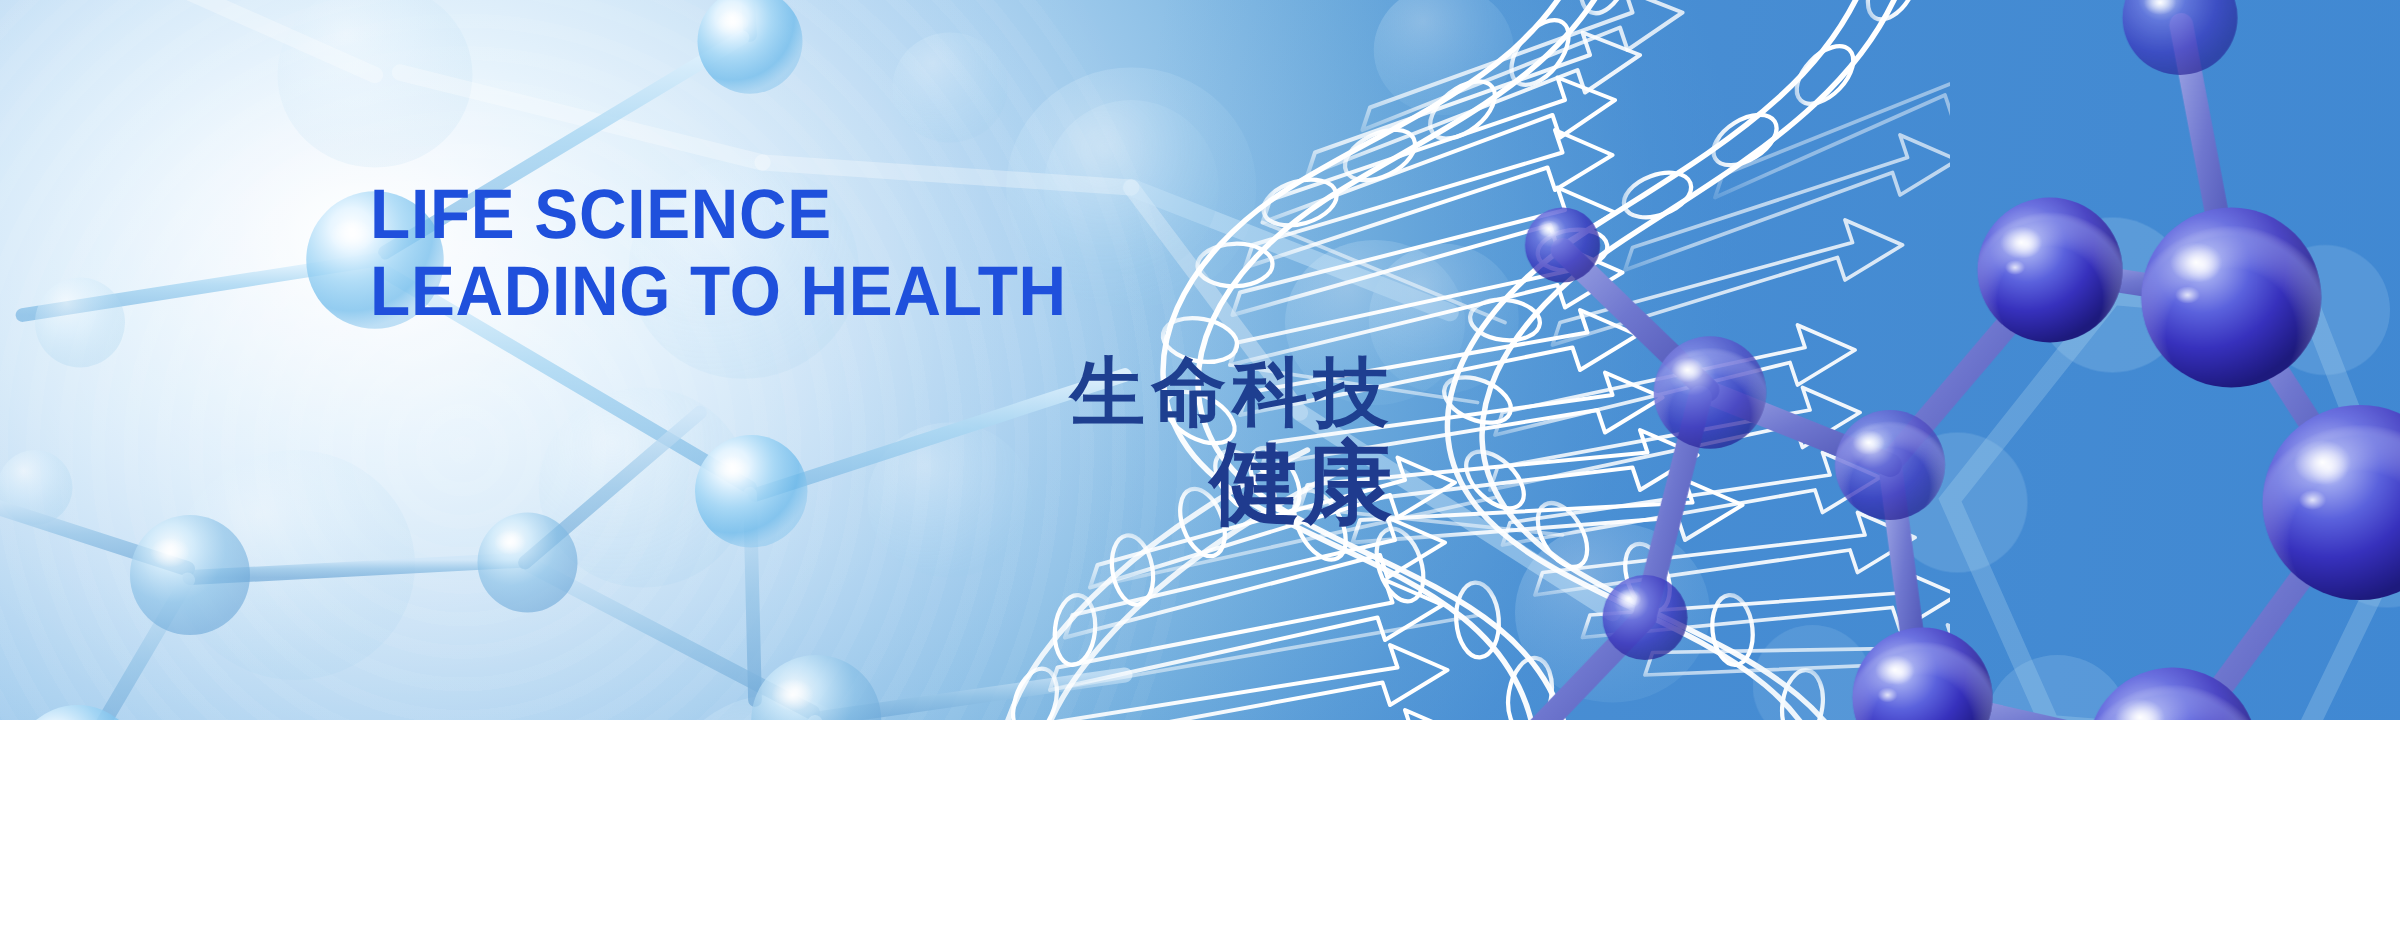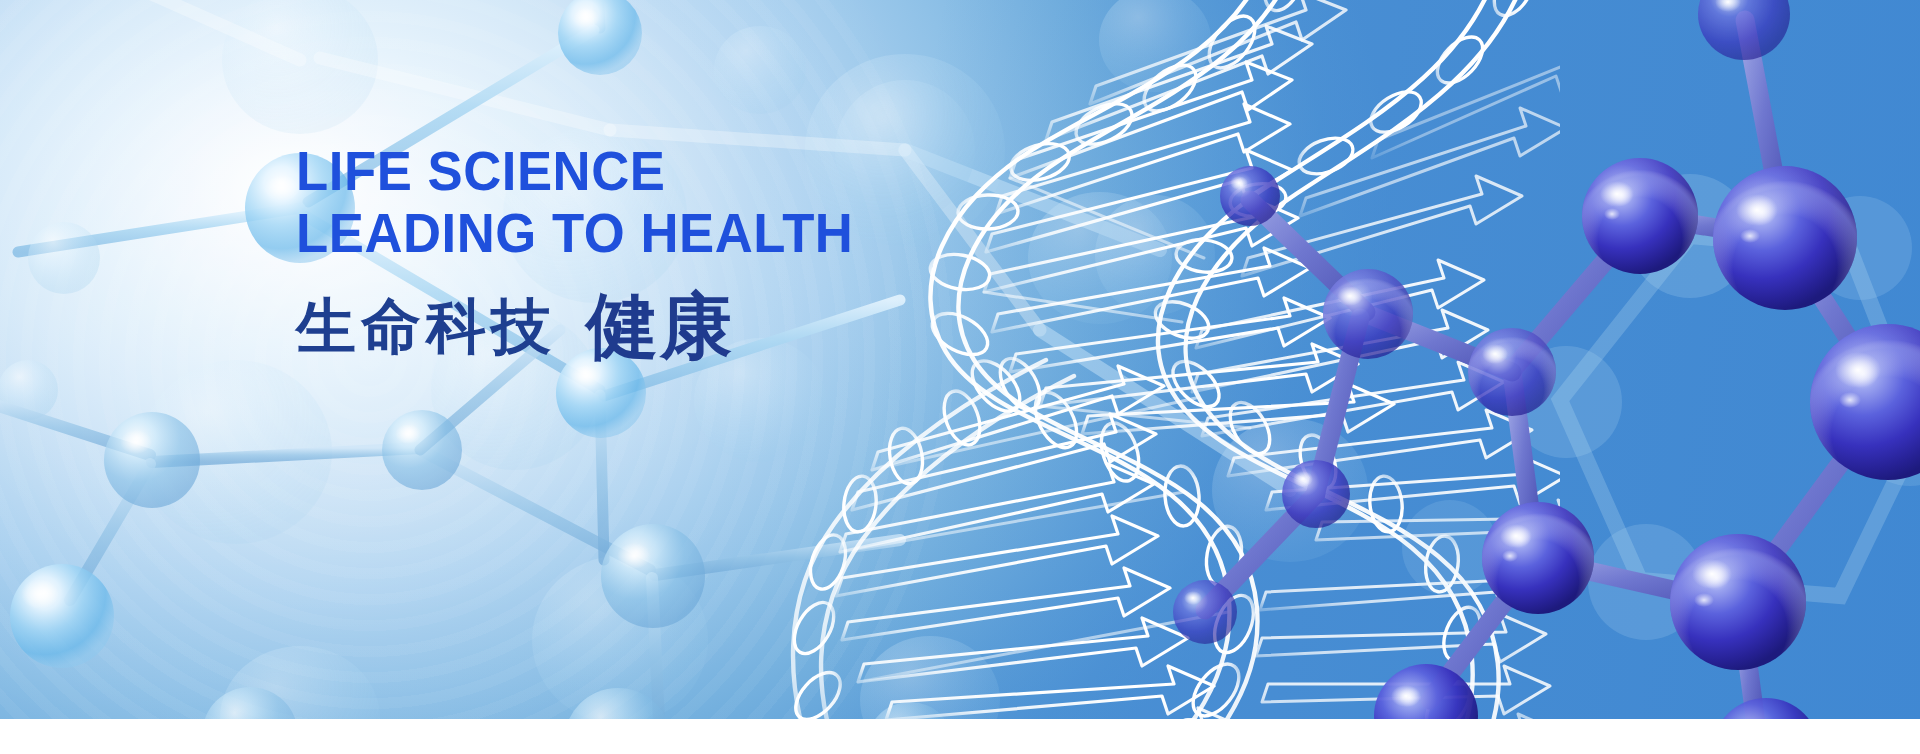--- a/index.html
+++ b/index.html
@@ -1,18 +1,18 @@
 <!DOCTYPE html>
 <html><head>
 <meta charset="utf-8">
 <style>
   html,body{margin:0;padding:0;background:#fff;}
   #banner{
     position:relative;
-    width:1920px;height:719px;
+    width:1920px;height:576px;
     overflow:hidden;
     font-family:"Liberation Sans","DejaVu Sans",sans-serif;
     background:#4a90d4;
   }
   
   .bg-base{
     position:absolute;inset:0;
     background:
       radial-gradient(ellipse 1100px 820px at 290px 190px,
          #ffffff 0%, #eef6fd 9%, #dceefb 19%, #cfe6f8 28%,
@@ -58,20 +58,21 @@
     white-space:nowrap;
     transform:scaleX(.94);
     transform-origin:left center;
   }
   #cn-line{
     margin-top:20px;
     white-space:nowrap;
     line-height:1;
     display:flex;
     align-items:flex-end;
+    flex-direction:column;
   }
   .cn-a{
     font-family:"DejaVu Sans","Liberation Sans",sans-serif;
     font-size:60px;
     font-weight:bold;
     color:#1e3f90;
     letter-spacing:5px;
   }
   .cn-gap{display:inline-block;width:26px;}
   .cn-b{

